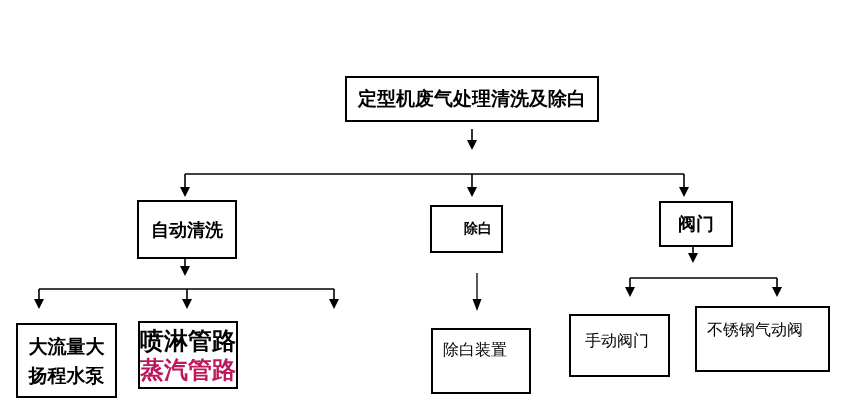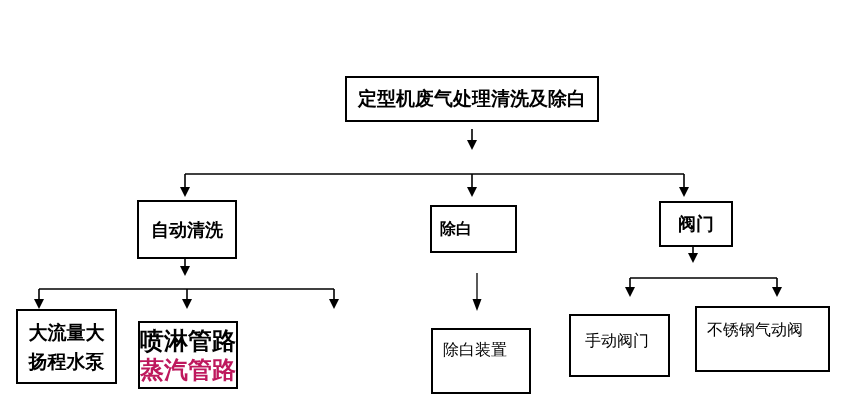--- a/index.html
+++ b/index.html
@@ -35,23 +35,23 @@
   .vcenter-left{
     display:flex;
     align-items:center;
     justify-content:flex-start;
   }
   .red{color:#be185d;}
 
   
   #node-root          {left:345px; top:76px;  width:254px; height:46px; font-size:19px;}
   #node-auto-clean    {left:137px; top:200px; width:100px; height:59px; font-size:18px;}
-  #node-dewhite       {left:430px; top:205px; width:87px;  height:48px; font-size:16px; padding-left:8px;}
+  #node-dewhite       {left:430px; top:205px; width:73px;  height:48px; font-size:14px; padding-left:32px;}
   #node-valve         {left:659px; top:201px; width:74px;  height:46px; font-size:18px;}
-  #node-pump          {left:16px;  top:309px; width:101px; height:75px; font-size:19px; line-height:29px;}
+  #node-pump          {left:16px;  top:323px; width:101px; height:75px; font-size:19px; line-height:29px;}
   #node-spray-pipe    {left:138px; top:321px; width:100px; height:68px; font-size:24px; line-height:29px;}
   #node-nozzle        {left:252px; top:321px; width:159px; height:63px; font-size:18px; line-height:28px;}
   #node-dewhite-device{left:431px; top:320px; width:100px; height:66px; font-size:16px; padding:10px 0 0 10px;margin-top:8px;}
   #node-manual-valve  {left:569px; top:314px; width:101px; height:63px; font-size:16px; padding:15px 0 0 14px;}
   #node-pneumatic-valve{left:695px;top:306px; width:135px; height:66px; font-size:16px; padding:12px 0 0 10px;}
 </style>
 </head>
 <body>
 
 <div id="canvas">

